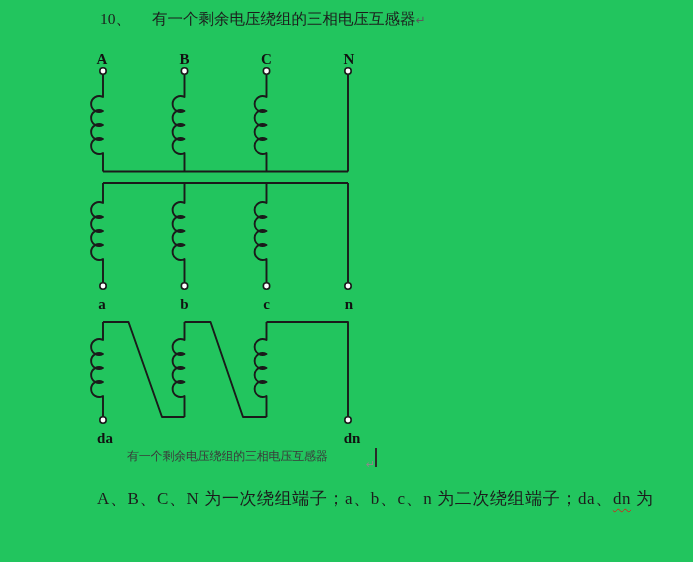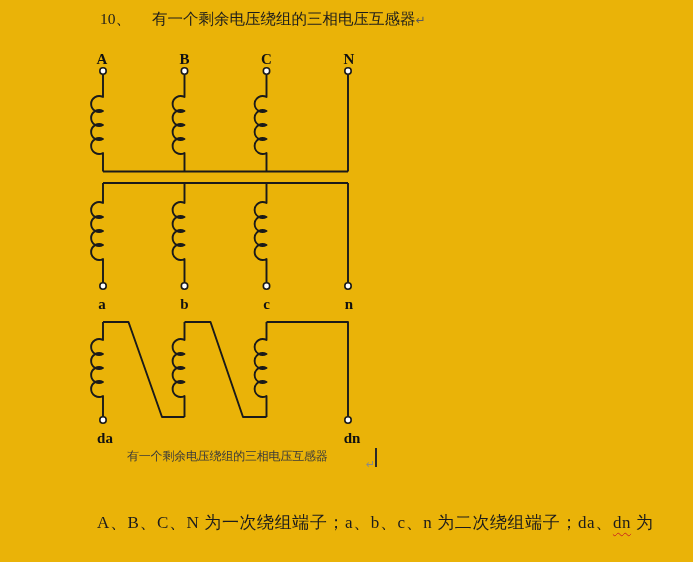--- a/index.html
+++ b/index.html
@@ -1,19 +1,19 @@
 <!DOCTYPE html>
 <html><head>
 <meta charset="utf-8">
 <style>
   html,body{margin:0;padding:0;background:#fff;}
   .page{
     position:relative;
     width:693px;height:562px;
-    background:#eab308;
+    background:#22c55e;
     overflow:hidden;
     font-family:"Liberation Serif","DejaVu Serif",serif;
     color:#1c1c1c;
   }
   
   .heading{
     position:absolute;left:100px;top:9px;
     font-size:15.5px;line-height:1.25;white-space:nowrap;
   }
   .heading .num{display:inline-block;width:52px;}
@@ -35,21 +35,21 @@
   .cursor{position:absolute;left:375px;top:448px;width:2px;height:19px;background:#2a2a2a;}
   .cursor .hook{
     position:absolute;left:-9px;bottom:-4px;
     color:#8a8a8a;font-size:11px;font-family:"DejaVu Sans",sans-serif;
   }
   
   .body-line{
     position:absolute;font-size:17px;letter-spacing:0.6px;
     line-height:1.3;white-space:nowrap;color:#1c1c1c;
   }
-  .line1{left:97px;top:512px;}
+  .line1{left:97px;top:488px;}
   .line2{left:63px;top:529px;}
   .misspelled{
     text-decoration-line:underline;
     text-decoration-style:wavy;
     text-decoration-color:#cc2a1d;
     text-decoration-thickness:1px;
     text-underline-offset:4px;
   }
 </style>
 </head>

